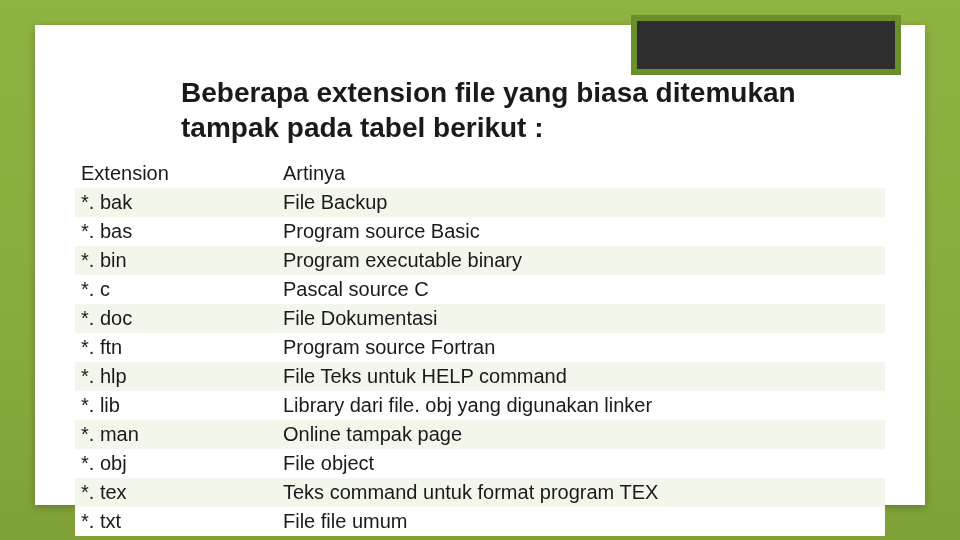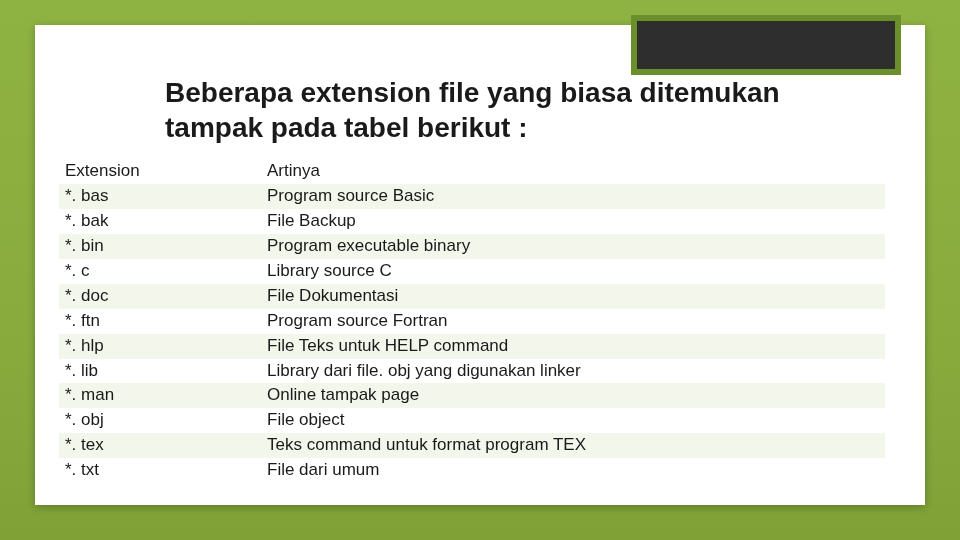--- a/index.html
+++ b/index.html
@@ -36,35 +36,35 @@
     background: #2e2e2e;
     border: 6px solid #6b8f2a;
     box-sizing: border-box;
   }
   .content {
     position: absolute;
     top: 0;
     left: 0;
     right: 0;
     bottom: 0;
-    padding: 50px 40px 20px 24px;
+    padding: 50px 40px 20px 40px;
     box-sizing: border-box;
   }
   .title {
     font-size: 28px;
     line-height: 1.25;
     font-weight: 700;
     color: #1a1a1a;
     margin: 0 0 14px 106px;
     max-width: 640px;
   }
   .table {
     width: 100%;
     border-collapse: collapse;
-    font-size: 17px;
+    font-size: 20px;
     color: #1a1a1a;
   }
   .table td {
     padding: 1px 6px 1px 6px;
     line-height: 1.35;
     vertical-align: top;
   }
   .table tr:nth-child(odd)  td { background: #ffffff; }
   .table tr:nth-child(even) td { background: #f3f7eb; }
   .col-ext { width: 190px; white-space: nowrap; }
@@ -77,34 +77,34 @@
     <div class="accent-box"></div>
     <div class="content">
       <h1 class="title">Beberapa extension file yang biasa ditemukan tampak pada tabel berikut :</h1>
       <table class="table">
         <tbody>
           <tr>
             <td class="col-ext">Extension</td>
             <td>Artinya</td>
           </tr>
           <tr>
+            <td class="col-ext">*. bak</td>
+            <td>File Backup</td>
+          </tr>
+          <tr>
             <td class="col-ext">*. bas</td>
             <td>Program source Basic</td>
-          </tr>
-          <tr>
-            <td class="col-ext">*. bak</td>
-            <td>File Backup</td>
           </tr>
           <tr>
             <td class="col-ext">*. bin</td>
             <td>Program executable binary</td>
           </tr>
           <tr>
             <td class="col-ext">*. c</td>
-            <td>Library source C</td>
+            <td>Pascal source C</td>
           </tr>
           <tr>
             <td class="col-ext">*. doc</td>
             <td>File Dokumentasi</td>
           </tr>
           <tr>
             <td class="col-ext">*. ftn</td>
             <td>Program source Fortran</td>
           </tr>
           <tr>
@@ -122,19 +122,19 @@
           <tr>
             <td class="col-ext">*. obj</td>
             <td>File object</td>
           </tr>
           <tr>
             <td class="col-ext">*. tex</td>
             <td>Teks command untuk format program TEX</td>
           </tr>
           <tr>
             <td class="col-ext">*. txt</td>
-            <td>File dari umum</td>
+            <td>File file umum</td>
           </tr>
         </tbody>
       </table>
     </div>
   </div>
 </div>
 
 </body></html>

